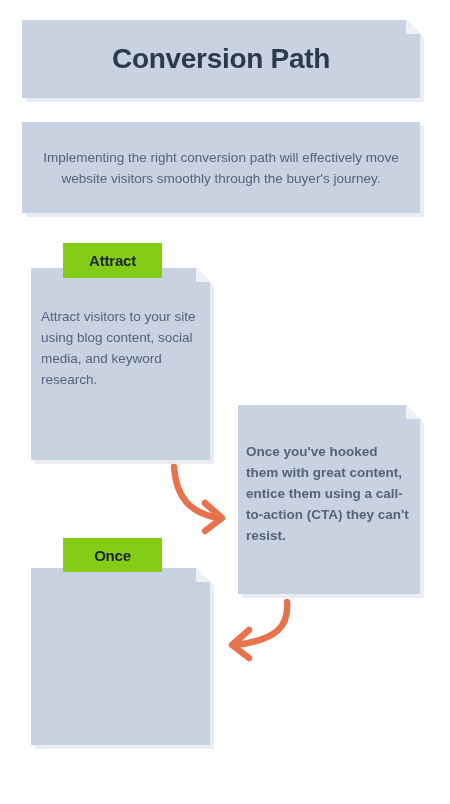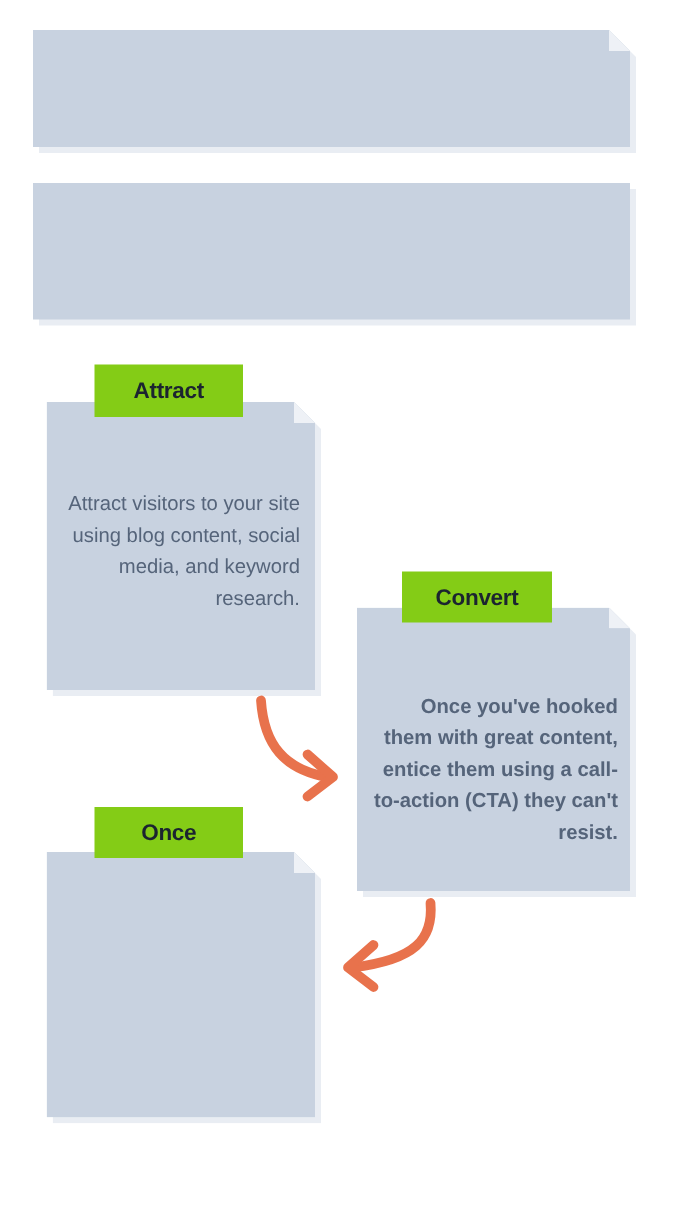--- a/index.html
+++ b/index.html
@@ -109,26 +109,25 @@
     background: #e9edf3;
     clip-path: polygon(0 0, calc(100% - 14px) 0, 100% 14px, 100% 100%, 0 100%);
   }
   .step-card-body {
     position: absolute;
     background: #c8d2e0;
     clip-path: polygon(0 0, calc(100% - 14px) 0, 100% 14px, 100% 100%, 0 100%);
   }
   .step-card-text {
     position: absolute;
-    text-align: right;
+    text-align: left;
     font-size: 13.5px;
     line-height: 21px;
     color: #55647a;
     box-sizing: border-box;
-    margin-top: 19px;
   }
   .step-label-box {
     position: absolute;
     background: #84cc16;
     display: flex;
     align-items: center;
     justify-content: center;
     font-size: 15px;
     font-weight: bold;
     color: #1b2430;
@@ -165,40 +164,41 @@
   #arrow-convert-to-close   { left: 215px; top: 592px; }
 </style>
 </head>
 <body>
 
 <div id="canvas">
 
   <div class="panel-shadow" id="header-banner-shadow"></div>
   <div class="panel" id="header-banner"></div>
   <div class="fold" style="left:406px; top:20px;"></div>
+  <div id="page-title">Conversion Path</div>
 
   <div class="panel-shadow" id="subtitle-banner-shadow"></div>
   <div class="panel" id="subtitle-banner"></div>
+  <div id="subtitle-text">Implementing the right conversion path will effectively move website visitors smoothly through the buyer's journey.</div>
 
   <div class="step-card-shadow" id="attract-card-shadow"></div>
   <div class="step-card-body" id="attract-card-body"></div>
   <div class="fold" id="attract-fold"></div>
   <div class="step-card-text" id="attract-text">Attract visitors to your site using blog content, social media, and keyword research.</div>
   <div class="step-label-box" id="attract-label">Attract</div>
 
   <svg class="arrow-svg" id="arrow-attract-to-convert" width="80" height="80" viewBox="0 0 80 80">
     <path d="M 14 12 C 16 42, 30 58, 58 63" fill="none" stroke="#e8724c" stroke-width="6.5" stroke-linecap="round"></path>
     <path d="M 45 48 L 62 63 L 45 76" fill="none" stroke="#e8724c" stroke-width="6.5" stroke-linecap="round" stroke-linejoin="round"></path>
   </svg>
 
   <div class="step-card-shadow" id="convert-card-shadow"></div>
   <div class="step-card-body" id="convert-card-body"></div>
   <div class="fold" id="convert-fold"></div>
   <div class="step-card-text" id="convert-text">Once you've hooked them with great content, entice them using a call-to-action (CTA) they can't resist.</div>
-  <div class="step-label-box" id="convert-label">Convert</div>
 
   <svg class="arrow-svg" id="arrow-convert-to-close" width="90" height="80" viewBox="0 0 90 80">
     <path d="M 72 10 C 74 34, 62 48, 20 53" fill="none" stroke="#e8724c" stroke-width="6.5" stroke-linecap="round"></path>
     <path d="M 34 38 L 17 53 L 34 66" fill="none" stroke="#e8724c" stroke-width="6.5" stroke-linecap="round" stroke-linejoin="round"></path>
   </svg>
 
   <div class="step-card-shadow" id="close-card-shadow"></div>
   <div class="step-card-body" id="close-card-body"></div>
   <div class="fold" id="close-fold"></div>
   <div class="step-label-box" id="close-label">Once</div>

